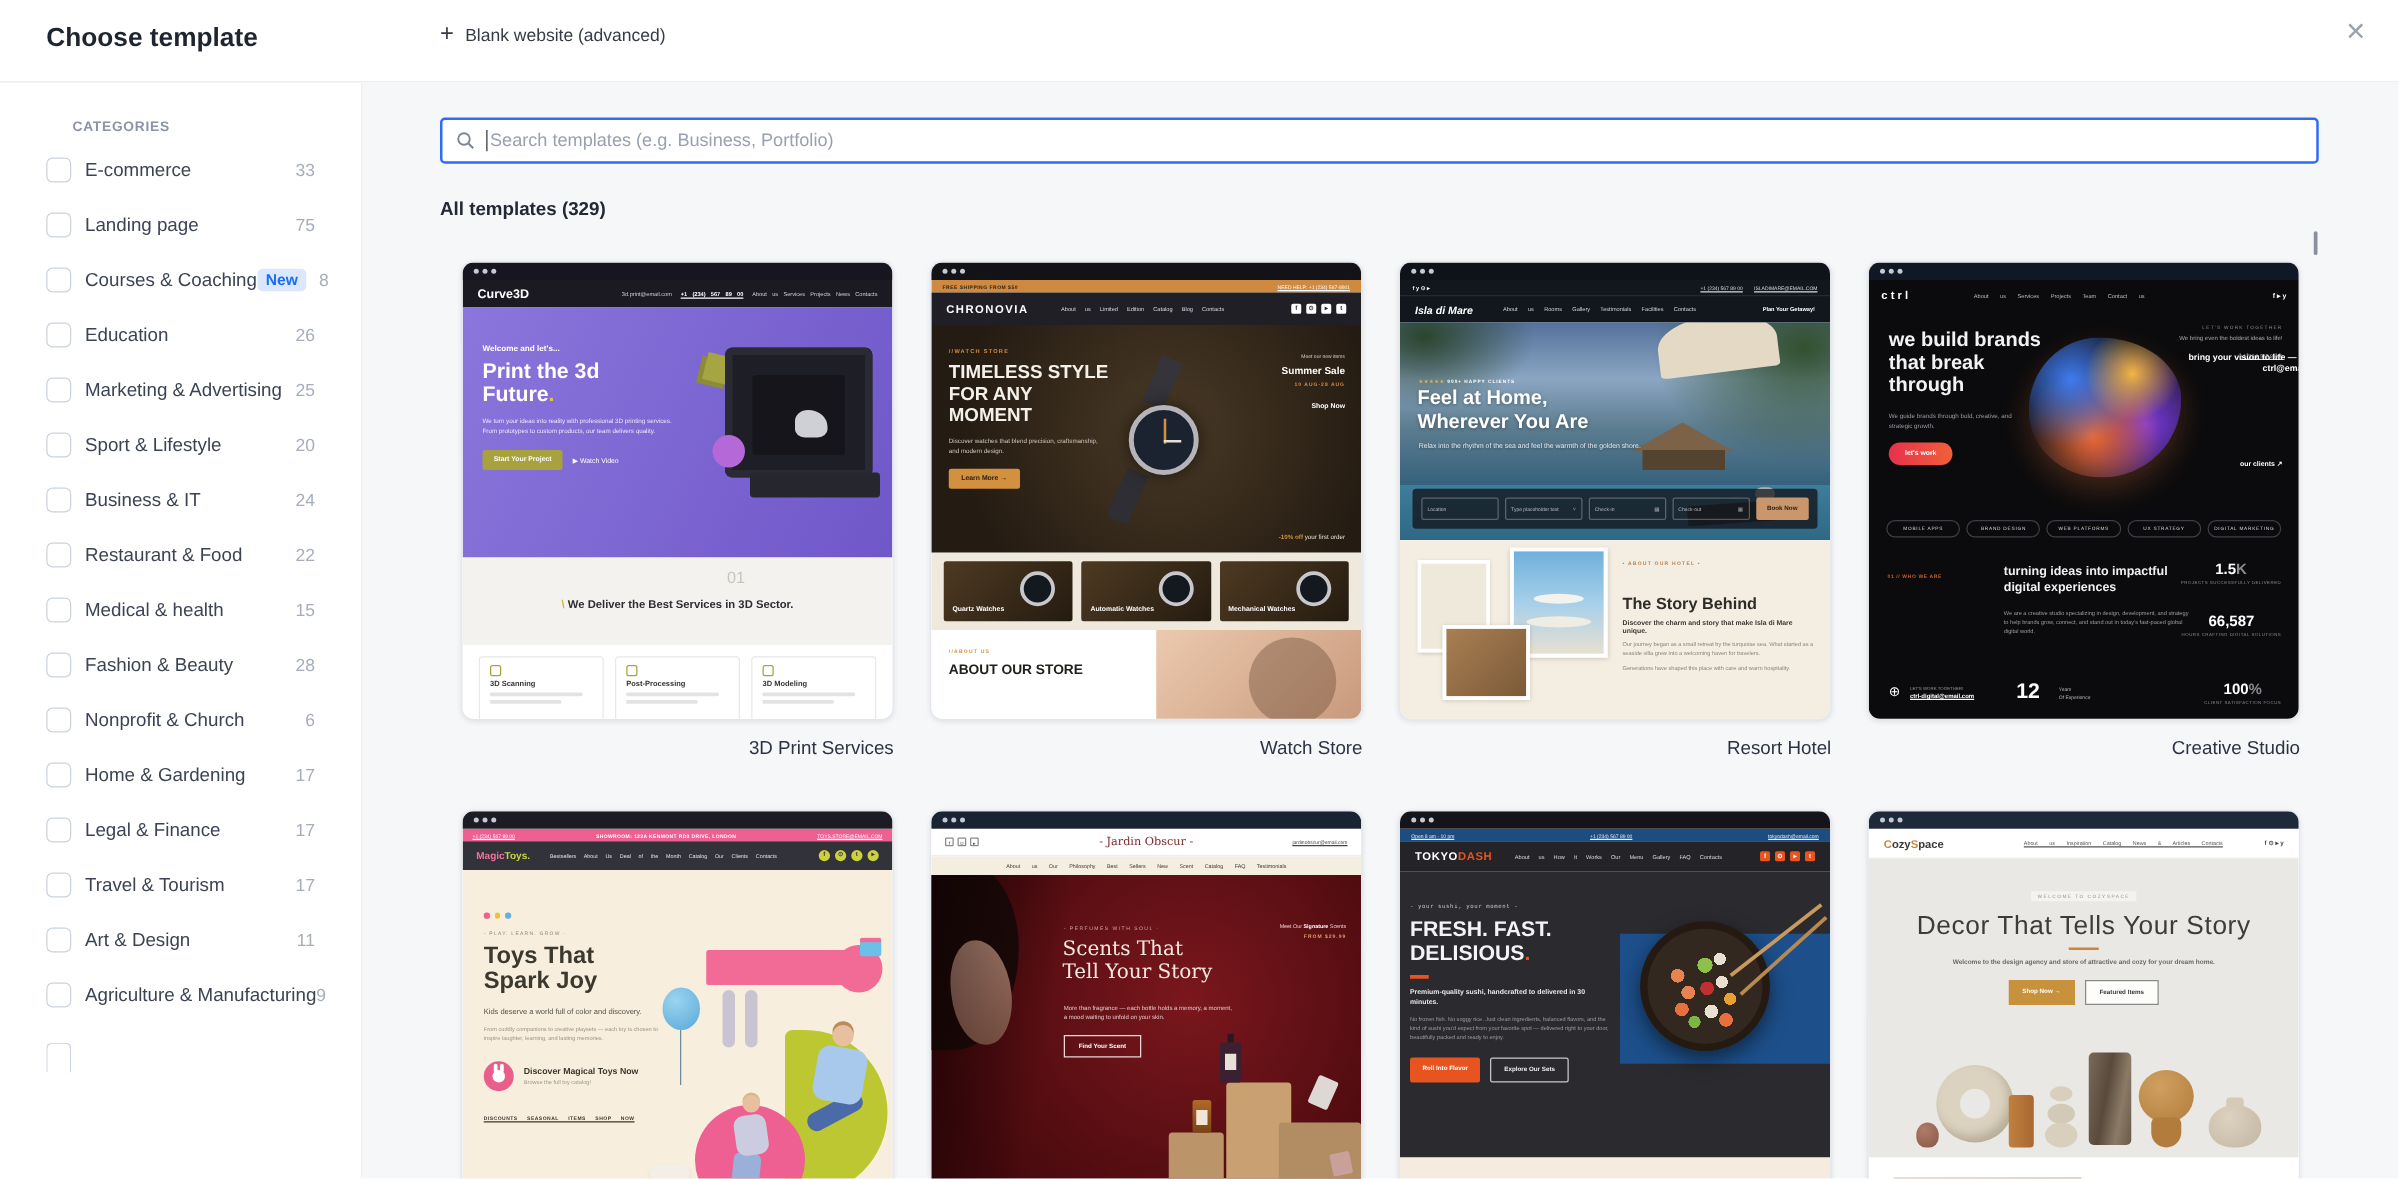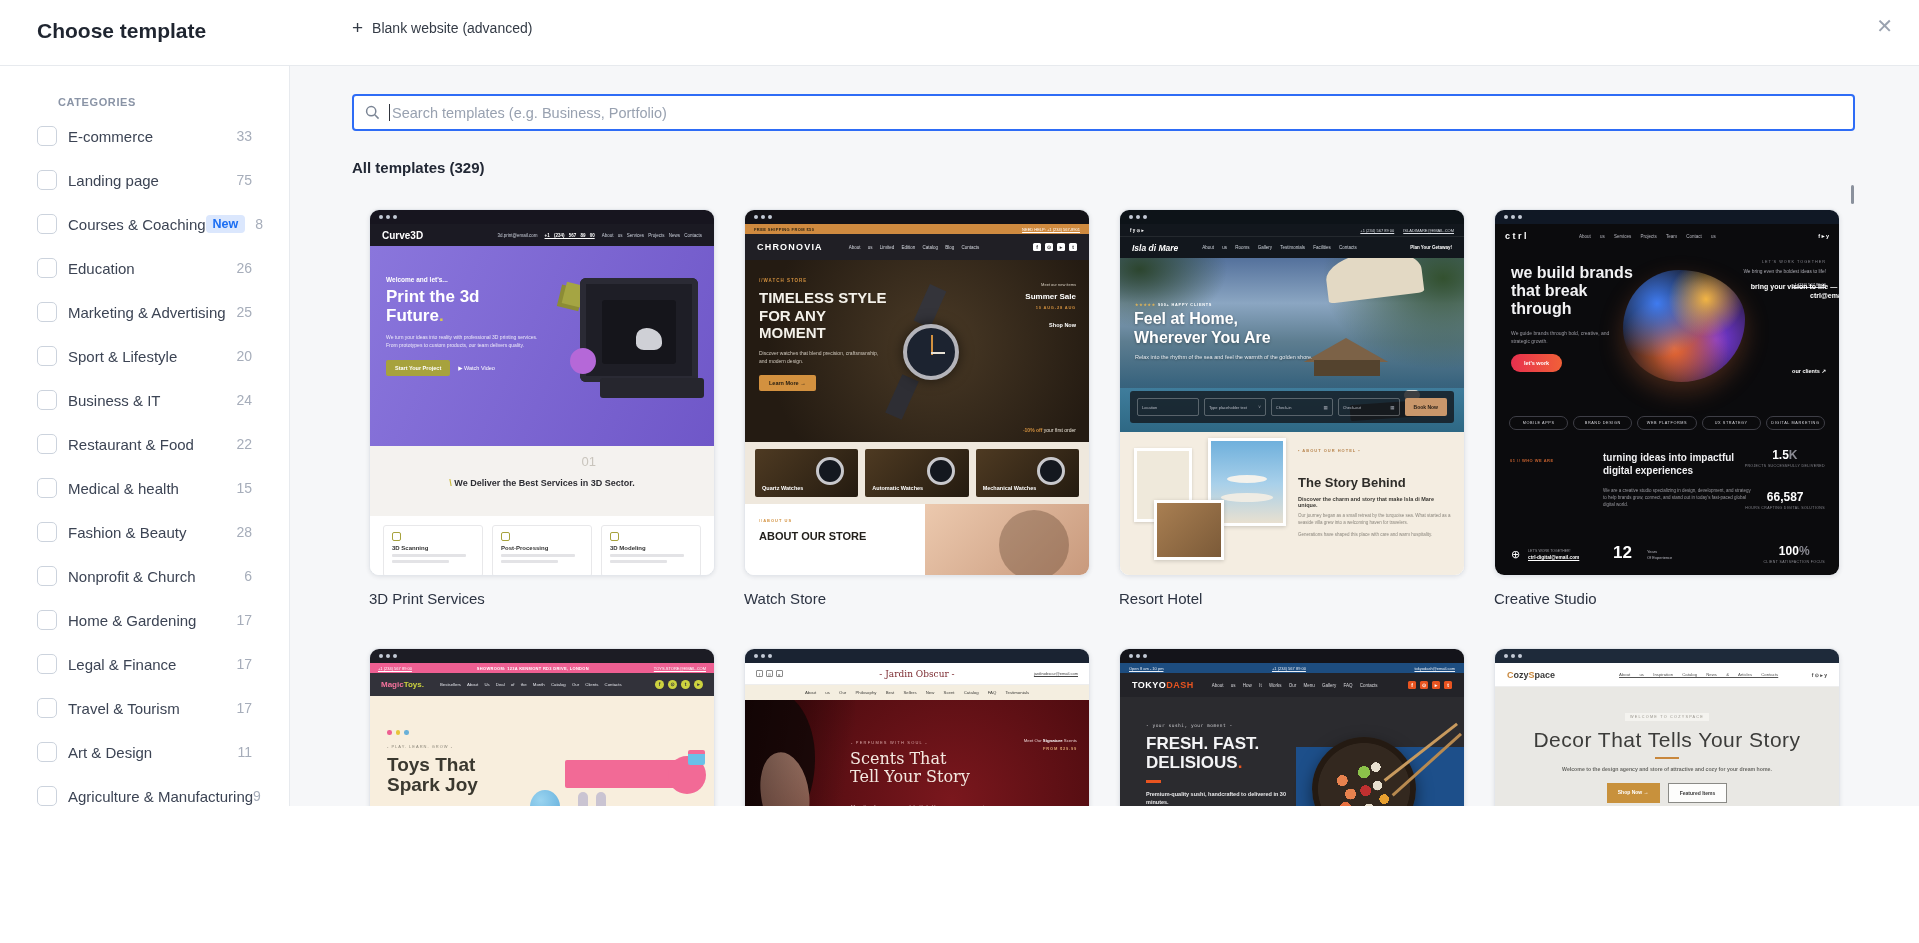--- a/index.html
+++ b/index.html
@@ -1,17 +1,17 @@
 <!DOCTYPE html>
 <html><head>
 <meta charset="utf-8">
 <style>
   *{margin:0;padding:0;box-sizing:border-box}
   html,body{background:#fff}
-  .app{position:relative;width:1919px;height:806px;font-family:"Liberation Sans",sans-serif;background:#fff;overflow:hidden}
+  .app{position:relative;width:1919px;height:943px;font-family:"Liberation Sans",sans-serif;background:#fff;overflow:hidden}
   
   .app-header{position:relative;height:66px;border-bottom:1px solid #e7eaee;background:#fff}
   .page-title{position:absolute;left:37px;top:19px;font-size:21px;font-weight:700;color:#1f2530}
   .blank-btn{position:absolute;left:352px;top:18px;display:flex;align-items:center;gap:9px;cursor:pointer;background:none;border:none}
   .blank-btn .plus{font-size:19px;font-weight:400;color:#343b46;line-height:1}
   .blank-btn .lbl{font-size:14px;color:#343b46}
   .close-x{position:absolute;right:26px;top:16px;font-size:20px;color:#9aa2af;cursor:pointer;line-height:1}
   
   .body{display:flex;height:877px}
   .sidebar{width:290px;border-right:1px solid #e7eaee;padding-top:12px;overflow:hidden;position:relative}
@@ -28,21 +28,21 @@
   .search svg{flex:none}
   .caret{width:1px;height:17px;background:#30343c;margin-left:9px}
   .ph{margin-left:2px;font-size:14.5px;color:#98a1b0}
   .grid-head{margin-top:28px;font-size:15px;font-weight:700;color:#222835}
   .grid{margin-top:33px;display:grid;grid-template-columns:repeat(4,346px);column-gap:29px;padding:0 17px}
   .tcard{cursor:pointer}
   .preview{height:367px;background:#fff;border-radius:10px;border:1px solid #e4e7ec;box-shadow:0 1px 4px rgba(30,40,60,.10);overflow:hidden}
   .chrome{height:14px;background:#1c2431;display:flex;align-items:center;gap:3px;padding-left:9px}
   .chrome i{width:4px;height:4px;border-radius:50%;background:#c3cad6}
   .pv{position:relative;height:353px;overflow:hidden}
-  .title{text-align:left;margin:14px 0 41px;font-size:15px;color:#2c3342}
+  .title{text-align:right;margin:14px 0 41px;font-size:15px;color:#2c3342}
   .scroll-thumb{position:absolute;left:1561px;top:119px;width:3px;height:19px;border-radius:2px;background:#8a919d}
   .bar{background:#e3e3e6;height:3px;border-radius:1px;margin-top:3px}
   
   .c1-top{height:22px;background:#1b1a23;display:flex;align-items:center;padding:0 12px}
   .c1-logo{font-size:10px;font-weight:700;color:#fff}
   .c1-mini{margin-left:auto;display:flex;gap:7px;font-size:4.5px;color:#c9ced9;word-spacing:3px}
   .c1-mini .b{font-weight:700;color:#fff;text-decoration:underline}
   .c1-hero{position:relative;height:200px;background:linear-gradient(115deg,#8a76dc,#6f57c8);padding:30px 0 0 16px;color:#fff}
   .c1-hero .k{font-size:6.5px;font-weight:700}
   .c1-hero .h{width:125px;margin-top:5px;font-size:17px;line-height:1.1;font-weight:800}
@@ -244,21 +244,21 @@
   .c6-bot4{position:absolute;right:8px;bottom:10px;width:16px;height:18px;background:#caa09a;border-radius:2px;transform:rotate(-12deg)}
   
   .c7-bar{height:10px;background:#1d4d80;display:flex;align-items:center;justify-content:space-between;padding:0 9px;font-size:4px;color:#e8eef6}
   .c7-bar span{text-decoration:underline}
   .c7-nav{height:24px;background:#232328;display:flex;align-items:center;padding:0 12px}
   .c7-logo{font-size:9px;font-weight:800;letter-spacing:.5px;color:#fff}
   .c7-logo .o{color:#e85420}
   .c7-links{margin-left:18px;font-size:4.5px;color:#d8d8dc;word-spacing:6px}
   .c7-soc{margin-left:auto;display:flex;gap:4px}
   .c7-soc i{width:8px;height:8px;background:#e85420;border-radius:1.5px;font-style:normal;font-size:5px;line-height:8px;text-align:center;color:#fff;font-weight:700}
-  .c7-hero{position:relative;height:229px;background:#2b2b2f;padding:26px 0 0 26px}
+  .c7-hero{position:relative;height:229px;background:#2b2b2f;padding:26px 0 0 8px}
   .c7-hero .k{font-size:4.5px;letter-spacing:.5px;color:#c8c8cc;font-family:"DejaVu Sans Mono",monospace}
   .c7-hero .h{margin-top:7px;width:155px;font-size:17px;line-height:1.1;font-weight:800;color:#f4f4f6}
   .c7-hero .h .o{color:#e85420}
   .c7-dash{width:15px;height:2.5px;background:#e85420;margin-top:8px}
   .c7-hero .s{margin-top:8px;width:150px;font-size:5.5px;font-weight:600;line-height:1.4;color:#e8e8ea}
   .c7-hero .p{margin-top:7px;width:162px;font-size:4.5px;line-height:1.55;color:#9a9aa0}
   .c7-btns{display:flex;gap:8px;margin-top:12px}
   .c7-b1{background:#e85420;color:#fff;font-size:5px;font-weight:700;padding:6px 10px;border-radius:2px}
   .c7-b2{border:1px solid #c8c8cc;color:#f0f0f2;font-size:5px;font-weight:700;padding:6px 10px;border-radius:2px}
   .c7-blue{position:absolute;right:0;top:50px;width:168px;height:104px;background:#1d4f8a}

